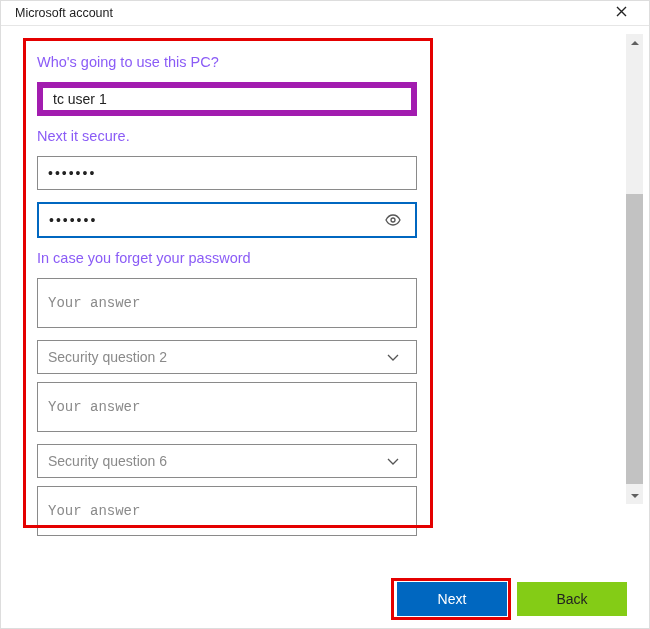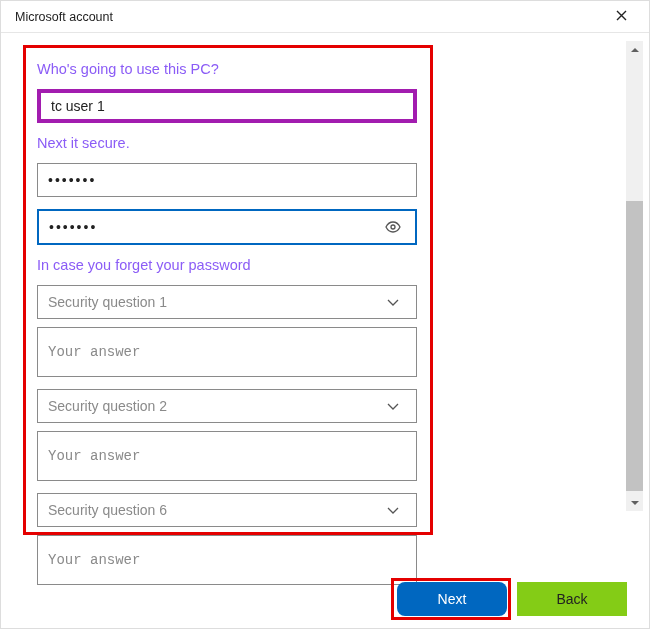--- a/index.html
+++ b/index.html
@@ -1,48 +1,48 @@
 <!DOCTYPE html>
 <html><head>
 <meta charset="utf-8">
 <style>
   * { box-sizing: border-box; margin: 0; padding: 0; }
   html, body { width: 650px; height: 629px; font-family: "Segoe UI", Arial, sans-serif; background: #f5f5f5; }
   .window { width: 650px; height: 629px; background: #fff; border: 1px solid #ddd; position: relative; overflow: hidden; }
-  .titlebar { height: 32px; display: flex; align-items: center; justify-content: space-between; padding: 0 14px; font-size: 12.5px; color: #222; border-bottom: 1px solid #e6e6e6; }
+  .titlebar { height: 25px; display: flex; align-items: center; justify-content: space-between; padding: 0 14px; font-size: 12.5px; color: #222; border-bottom: 1px solid #e6e6e6; }
   .titlebar .close { cursor: pointer; padding: 4px 8px; }
   .titlebar .close svg { width: 11px; height: 11px; stroke: #222; stroke-width: 1.4; }
   .body { position: relative; display: flex; height: calc(100% - 34px); }
   .content-wrap { flex: 1; position: relative; padding: 16px 10px 0 22px; }
   .highlight-box { position: absolute; top: 12px; left: 22px; width: 410px; height: 490px; border: 3px solid #e40000; pointer-events: none; z-index: 5; }
   .form-area { width: 400px; padding: 6px 4px 0 14px; }
   .label { font-size: 14.5px; color: #8b5cf6; margin: 10px 0 12px 0; }
   .label.first { margin-top: 6px; }
   .field { position: relative; margin-bottom: 12px; }
-  .text-input { width: 380px; height: 34px; border: 4px solid #a21caf; font-size: 14px; padding: 0 10px; color: #222; outline: none; font-family: inherit; }
+  .text-input { width: 380px; height: 34px; border: 6px solid #a21caf; font-size: 14px; padding: 0 10px; color: #222; outline: none; font-family: inherit; }
   .text-input::placeholder { color: #8a8a8a; }
   .password-input { width: 380px; height: 34px; border: 1px solid #8a8a8a; font-size: 14px; padding: 0 36px 0 10px; color: #222; outline: none; letter-spacing: 2px; font-family: inherit; }
   .pw-focused { border: 2px solid #0067c0; height: 36px; }
   .reveal-icon { position: absolute; right: 18px; top: 50%; transform: translateY(-50%); cursor: pointer; display: flex; }
   .reveal-icon svg { width: 16px; height: 12px; stroke: #555; fill: none; stroke-width: 1.3; }
   .select-field { position: relative; margin-bottom: 8px; }
   .select-box { width: 380px; height: 34px; border: 1px solid #8a8a8a; font-size: 14px; padding: 0 10px; display: flex; align-items: center; color: #8a8a8a; cursor: pointer; }
   .chevron { position: absolute; right: 20px; top: 50%; transform: translateY(-50%); pointer-events: none; }
   .chevron svg { width: 12px; height: 8px; stroke: #555; fill: none; stroke-width: 1.3; }
   .answer-input { width: 380px; height: 50px; border: 1px solid #8a8a8a; font-size: 14px; padding: 0 10px; color: #222; outline: none; font-family: Liberation Mono, monospace; margin-bottom: 12px; }
   .answer-input::placeholder { color: #8a8a8a; }
   .scrollbar { width: 17px; background: #f0f0f0; height: 470px; margin-top: 8px; margin-right: 6px; position: relative; }
   .scroll-arrow { width: 17px; height: 17px; display: flex; align-items: center; justify-content: center; cursor: pointer; position: absolute; }
   .scroll-arrow.up { top: 0; }
   .scroll-arrow.down { bottom: 0; }
   .scroll-arrow svg { width: 8px; height: 6px; fill: #606060; }
   .scroll-thumb { position: absolute; width: 17px; background: #c2c2c2; top: 160px; height: 290px; cursor: pointer; }
   .footer { position: absolute; bottom: 12px; right: 22px; display: flex; gap: 10px; }
   .btn { width: 110px; height: 34px; border: none; font-size: 14px; cursor: pointer; font-family: inherit; }
-  .btn-next { background: #0067c0; color: #fff; border-radius: 8px; }
+  .btn-next { background: #0067c0; color: #fff; }
   .btn-back { background: #84cc16; color: #222; }
   .next-highlight { position: absolute; bottom: 8px; right: 138px; width: 120px; height: 42px; border: 3px solid #e40000; pointer-events: none; z-index: 5; }
 </style>
 </head>
 <body>
 
 <div class="window">
 
   <div class="titlebar">
     <span>Microsoft account</span>
@@ -73,28 +73,20 @@
           <span class="reveal-icon">
             <svg viewBox="0 0 16 12">
                 <path d="M1 6 C3 2 6 1 8 1 C10 1 13 2 15 6 C13 10 10 11 8 11 C6 11 3 10 1 6 Z"></path>
                 <circle cx="8" cy="6" r="2"></circle>
               </svg>
           </span>
         </div>
 
         <div class="label">In case you forget your password</div>
 
-        <div class="select-field">
-          <div class="select-box">
-            <span>Security question 1</span>
-          </div>
-          <span class="chevron"><svg viewBox="0 0 12 8">
-                <path d="M1 1 L6 6 L11 1"></path>
-              </svg></span>
-        </div>
         <input type="text" class="answer-input" placeholder="Your answer" style="">
 
         <div class="select-field">
           <div class="select-box">
             <span>Security question 2</span>
           </div>
           <span class="chevron"><svg viewBox="0 0 12 8">
                 <path d="M1 1 L6 6 L11 1"></path>
               </svg></span>
         </div>

